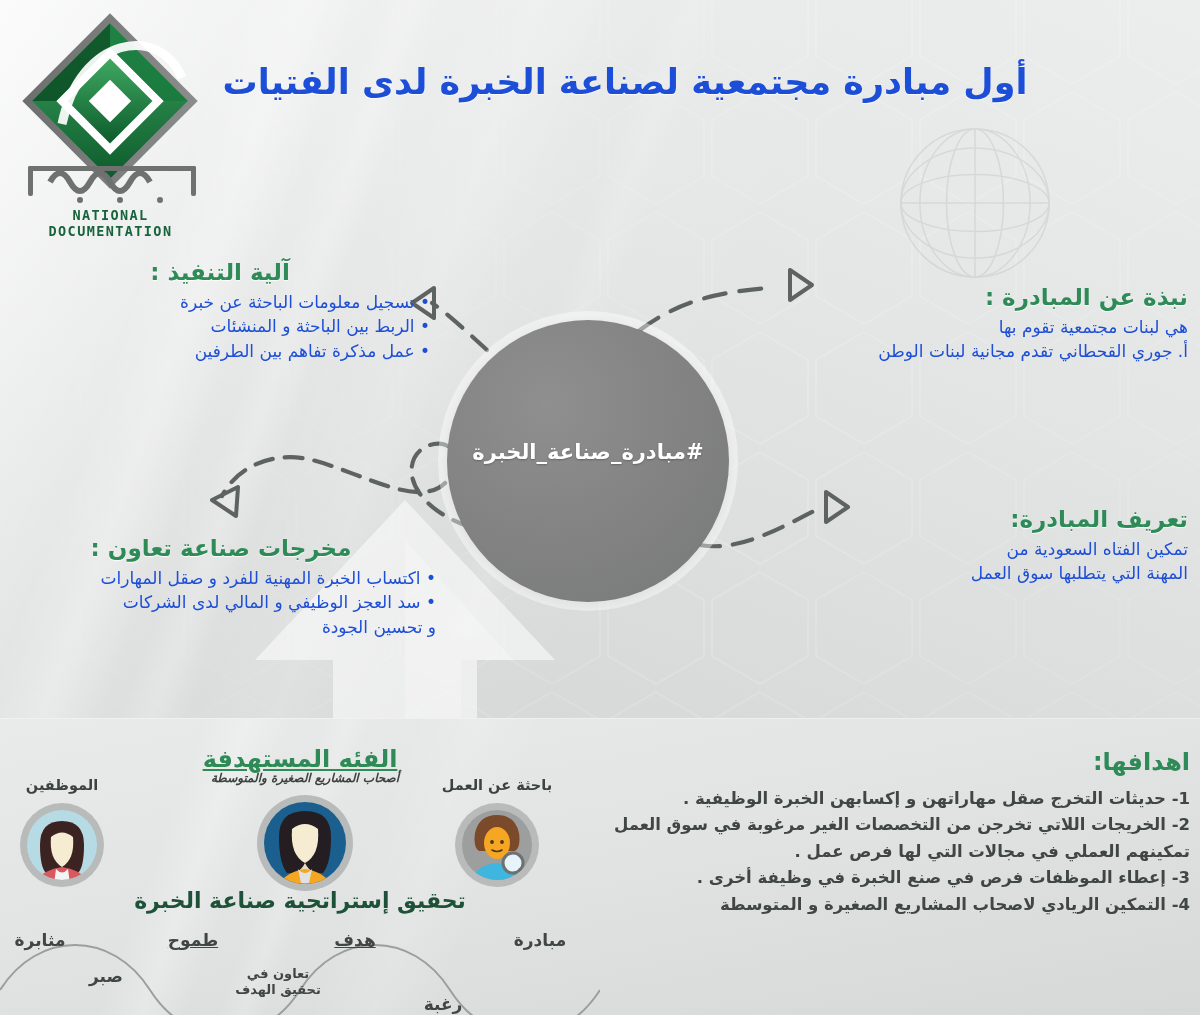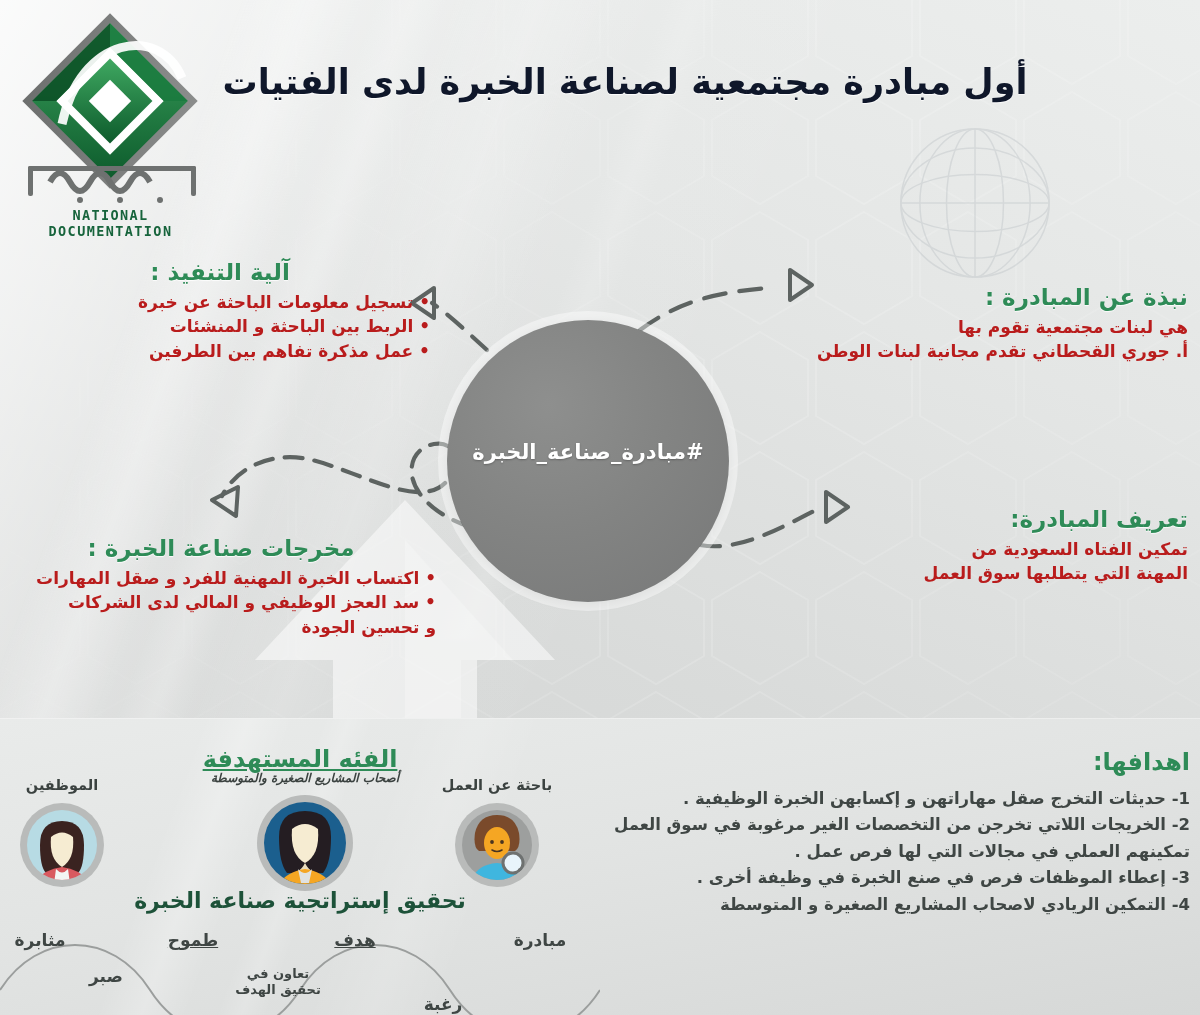--- a/index.html
+++ b/index.html
@@ -73,21 +73,21 @@
     color: #17643c;
     direction: ltr;
   }
   .main-title {
     position: absolute;
     left: 210px; top: 62px;
     width: 830px;
     text-align: center;
     font-size: 35px;
     font-weight: bold;
-    color: #0f172a;
+    color: #1d4ed8;
     letter-spacing: 0px;
     text-shadow: 0 1px 1px rgba(255,255,255,.9);
   }
 
   
   .center-circle {
     position: absolute;
     left: 447px; top: 320px;
     width: 282px; height: 282px;
     border-radius: 50%;
@@ -111,23 +111,23 @@
   .block .head {
     font-size: 23px;
     font-weight: bold;
     color: #2e8b57;
     text-shadow: 0 1px 1px rgba(255,255,255,.85);
     margin-bottom: 3px;
     line-height: 1.25;
   }
   .block .body {
     font-size: 17px;
-    color: #b91c1c;
+    color: #1d4ed8;
     line-height: 1.45;
-    font-weight: 700;
+    font-weight: 400;
   }
   .block .body div { white-space: nowrap; }
 
   #blk-about  { right: 12px;  top: 258px;  width: 480px; text-align: right; margin-top: 25px; }
   #blk-about .head { color:#2e8b57; }
 
   #blk-mech   { left: 10px;   top: 258px;  width: 420px; text-align: right; }
   #blk-mech .head { text-align: center; }
 
   #blk-def    { right: 12px;  top: 505px;  width: 480px; text-align: right; }
@@ -358,21 +358,21 @@
 
   <div class="block" id="blk-def">
     <div class="head">تعريف المبادرة:</div>
     <div class="body">
       <div>تمكين الفتاه السعودية من</div>
       <div>المهنة التي يتطلبها سوق العمل</div>
     </div>
   </div>
 
   <div class="block" id="blk-out">
-    <div class="head">مخرجات صناعة الخبرة :</div>
+    <div class="head">مخرجات صناعة تعاون :</div>
     <div class="body">
       <div>• اكتساب الخبرة المهنية للفرد و صقل المهارات</div>
       <div>• سد العجز الوظيفي و المالي لدى الشركات</div>
       <div>و تحسين الجودة</div>
     </div>
   </div>
 
   <div class="bottom-panel">
     <div class="panel-streak" style="left:150px;width:90px;opacity:.5"></div>
     <div class="panel-streak" style="left:270px;width:50px;opacity:.35"></div>

